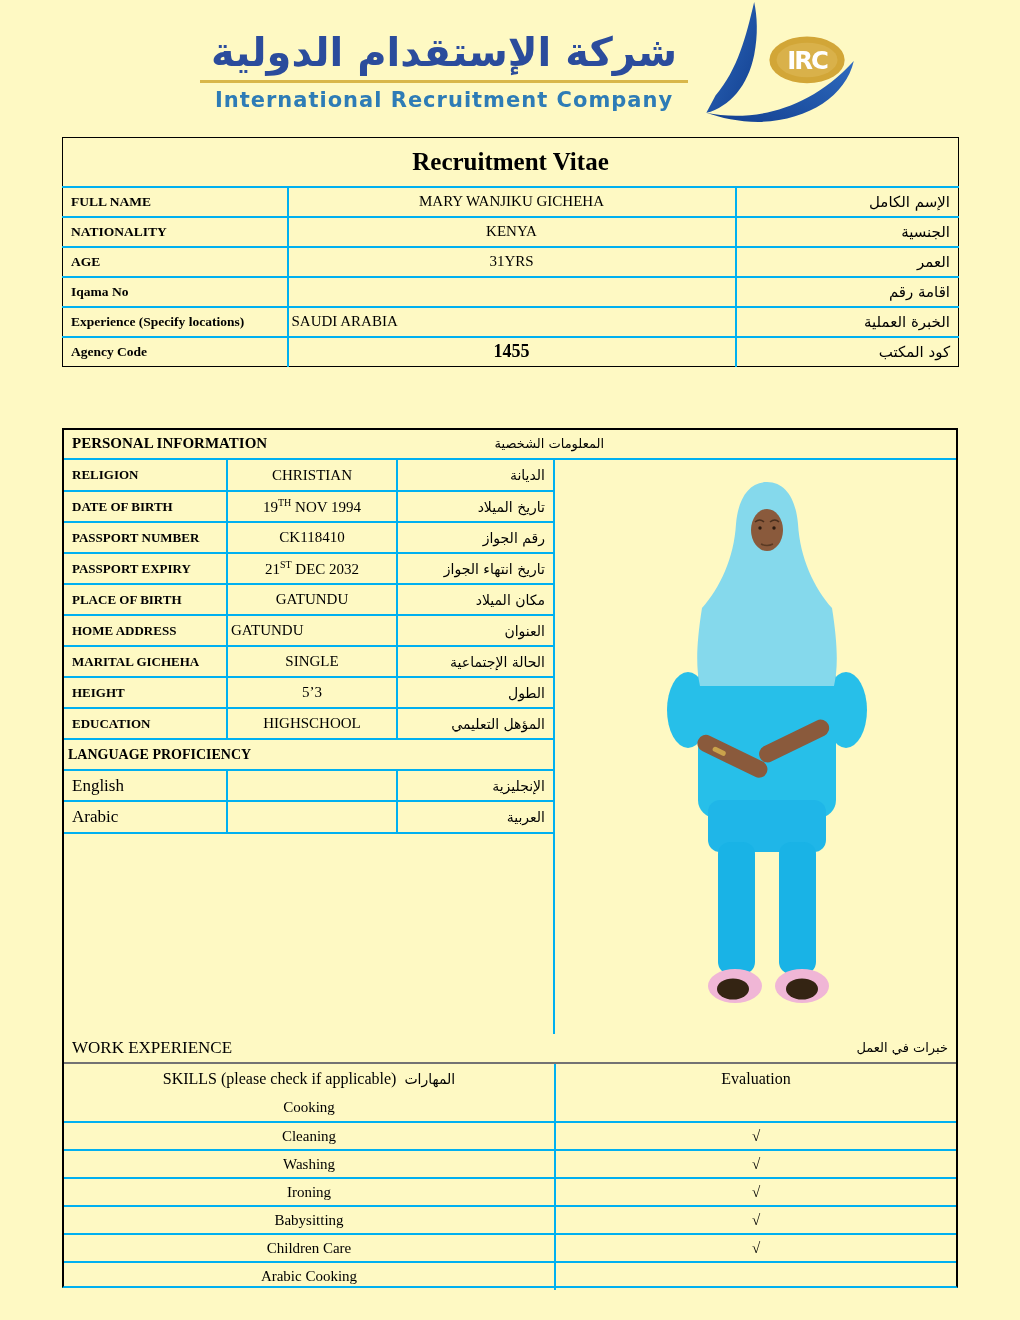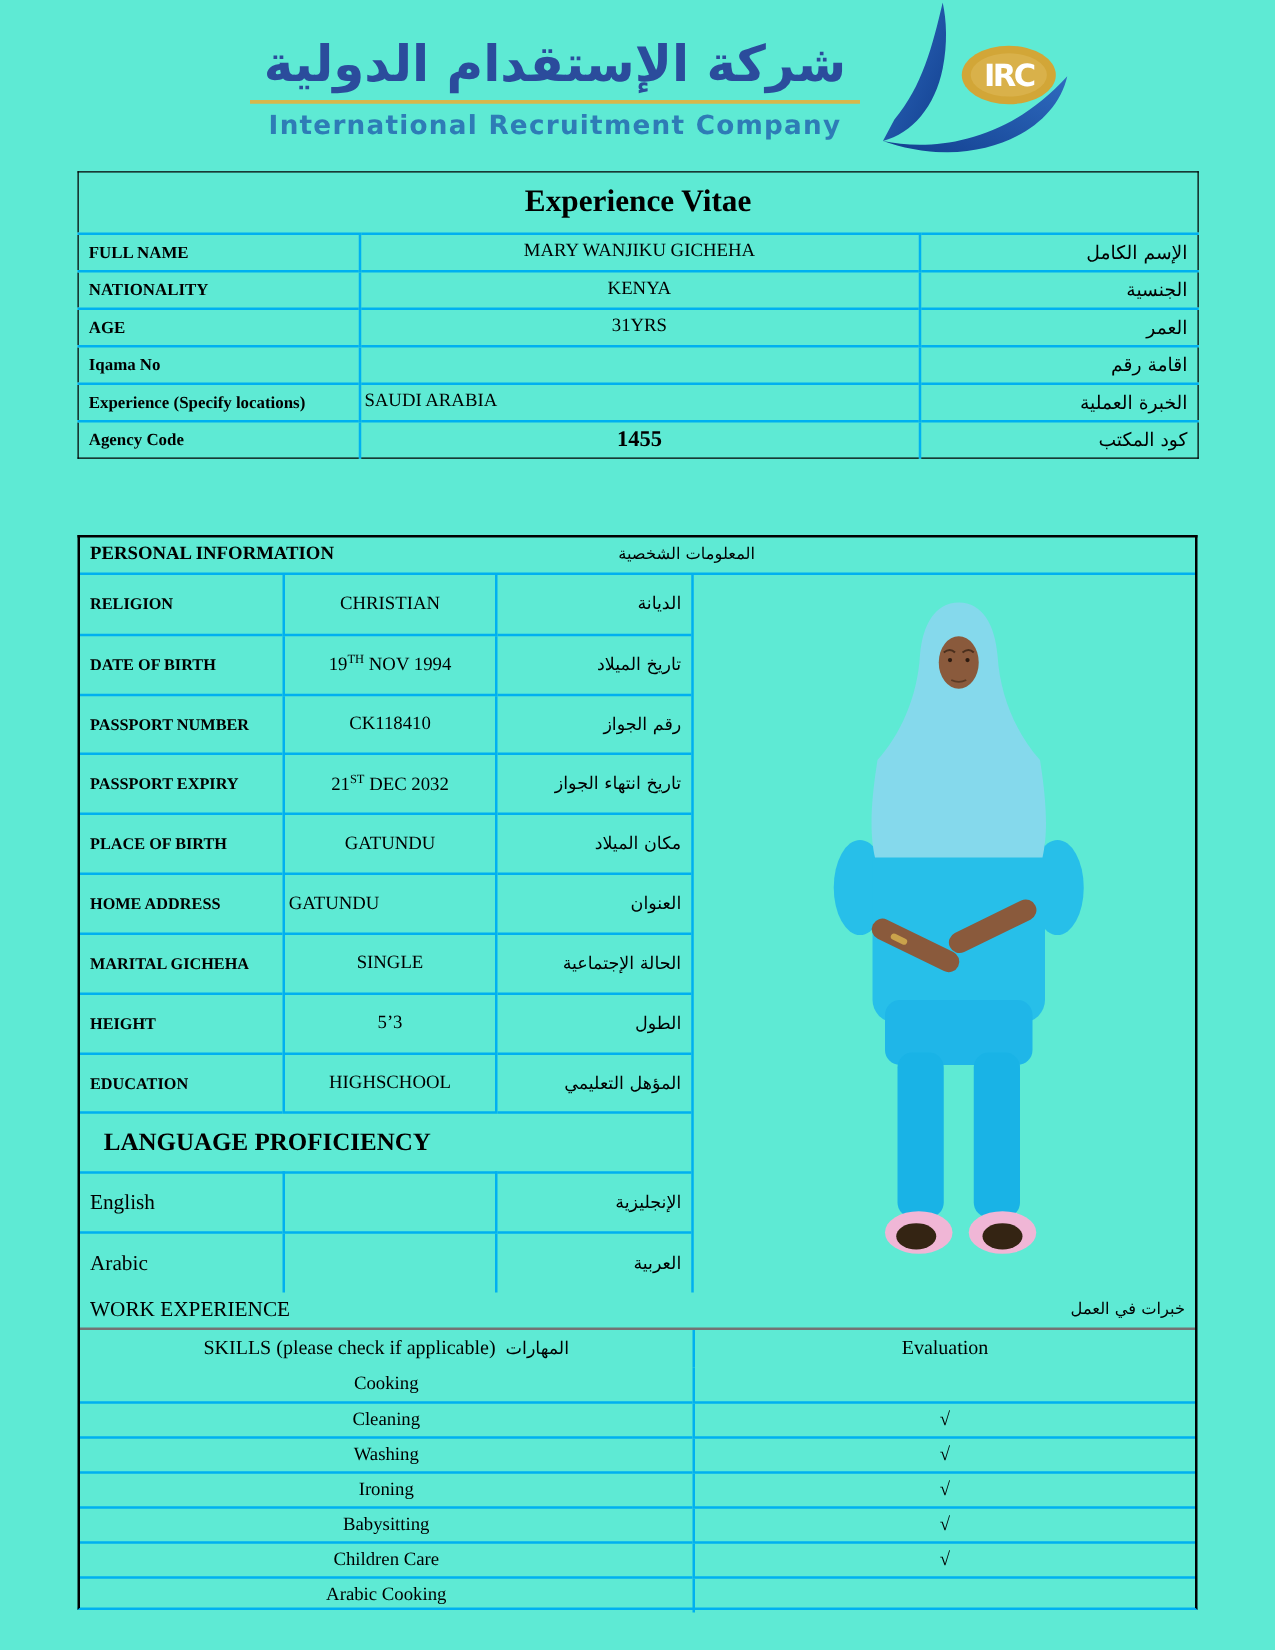--- a/index.html
+++ b/index.html
@@ -1,17 +1,17 @@
 <!DOCTYPE html>
 <html><head>
 <meta charset="utf-8">
 <style>
   * { margin:0; padding:0; box-sizing:border-box; }
   body { background:#fff; font-family:"Liberation Serif", serif; }
-  .page { position:relative; width:1020px; height:1320px; background:#5eead4; overflow:hidden; }
+  .page { position:relative; width:1020px; height:1320px; background:#fef9c3; overflow:hidden; }
 
   
   .hdr-text { position:absolute; left:200px; top:28px; width:488px; text-align:center; }
   .hdr-ar { font-family:"DejaVu Sans", sans-serif; direction:rtl; font-weight:bold;
             font-size:40px; line-height:1.2; color:#2b4c9c; padding-bottom:4px;
             border-bottom:3px solid #d9b74a; }
   .hdr-en { font-family:"DejaVu Sans", sans-serif; font-weight:bold; font-size:21px;
             letter-spacing:1px; color:#2e7cb6; margin-top:5px; }
   .hdr-logo { position:absolute; left:692px; top:2px; }
 
@@ -29,30 +29,30 @@
   .cvt td.c3 { border-left:2px solid #00b0f0; text-align:right; padding-right:8px; }
   .ar { font-family:"DejaVu Sans", sans-serif; direction:rtl; font-size:13px; }
 
   
   .pbox { position:absolute; left:62px; top:428px; width:896px; height:860px;
           border:2px solid #000; border-bottom:2px solid #00b0f0; }
   .p-header { position:relative; height:30px; border-bottom:2px solid #00b0f0; }
   .p-header .ttl { position:absolute; left:8px; top:5px; font-weight:bold; font-size:15px; }
   .p-header .ar  { position:absolute; right:352px; top:6px; font-size:13px; }
   .p-main { display:flex; height:574px; }
-  .p-left { width:491px; border-right:2px solid #00b0f0; display:flex; flex-direction:row; }
+  .p-left { width:491px; border-right:2px solid #00b0f0; display:flex; flex-direction:column; }
   .ptable { width:100%; }
   .ptable td { height:31px; font-size:14px; overflow:hidden; white-space:nowrap; }
   .ptable tr + tr td { border-top:2px solid #00b0f0; }
   .ptable td.c1 { width:163px; font-weight:bold; font-size:13px; padding-left:8px;
                   border-right:2px solid #00b0f0; }
   .ptable td.c2 { width:170px; text-align:center; border-right:2px solid #00b0f0; font-size:15px; }
   .ptable td.c2.left { text-align:left; padding-left:3px; }
   .ptable td.c3 { text-align:right; padding-right:8px; }
-  .ptable td.lang-hdr { font-weight:bold; font-size:20px; padding-left:19px; }
+  .ptable td.lang-hdr { font-weight:bold; font-size:14px; padding-left:4px; }
   .ptable tr.lang td.c1 { font-weight:normal; font-size:17px; }
   .p-empty { flex:1; border-top:2px solid #00b0f0; }
   .p-photo { flex:1; display:flex; justify-content:center; }
   .p-photo svg { margin-left:22px; margin-top:10px; }
 
   .w-header { position:relative; height:30px; border-bottom:2px solid #737373; }
   .w-header .ttl { position:absolute; left:8px; top:4px; font-size:17px; }
   .w-header .ar  { position:absolute; right:8px; top:6px; }
   .stable { width:100%; }
   .stable td { height:28px; text-align:center; font-size:15px; }
@@ -93,21 +93,21 @@
 
   <div class="cvt-wrap">
     <table class="cvt">
       <colgroup>
           <col style="width:225px">
           <col style="width:448px">
           <col style="width:223px">
         </colgroup>
       <tbody>
         <tr class="title-row">
-          <td colspan="3">Experience Vitae</td>
+          <td colspan="3">Recruitment Vitae</td>
         </tr>
         </tbody>
         <tbody id="cv-rows">
           <tr class="data">
             <td class="c1">FULL NAME</td>
             <td class="c2">MARY WANJIKU GICHEHA</td>
             <td class="c3 ar">الإسم الكامل</td>
           </tr>
           <tr class="data">
             <td class="c1">NATIONALITY</td>

